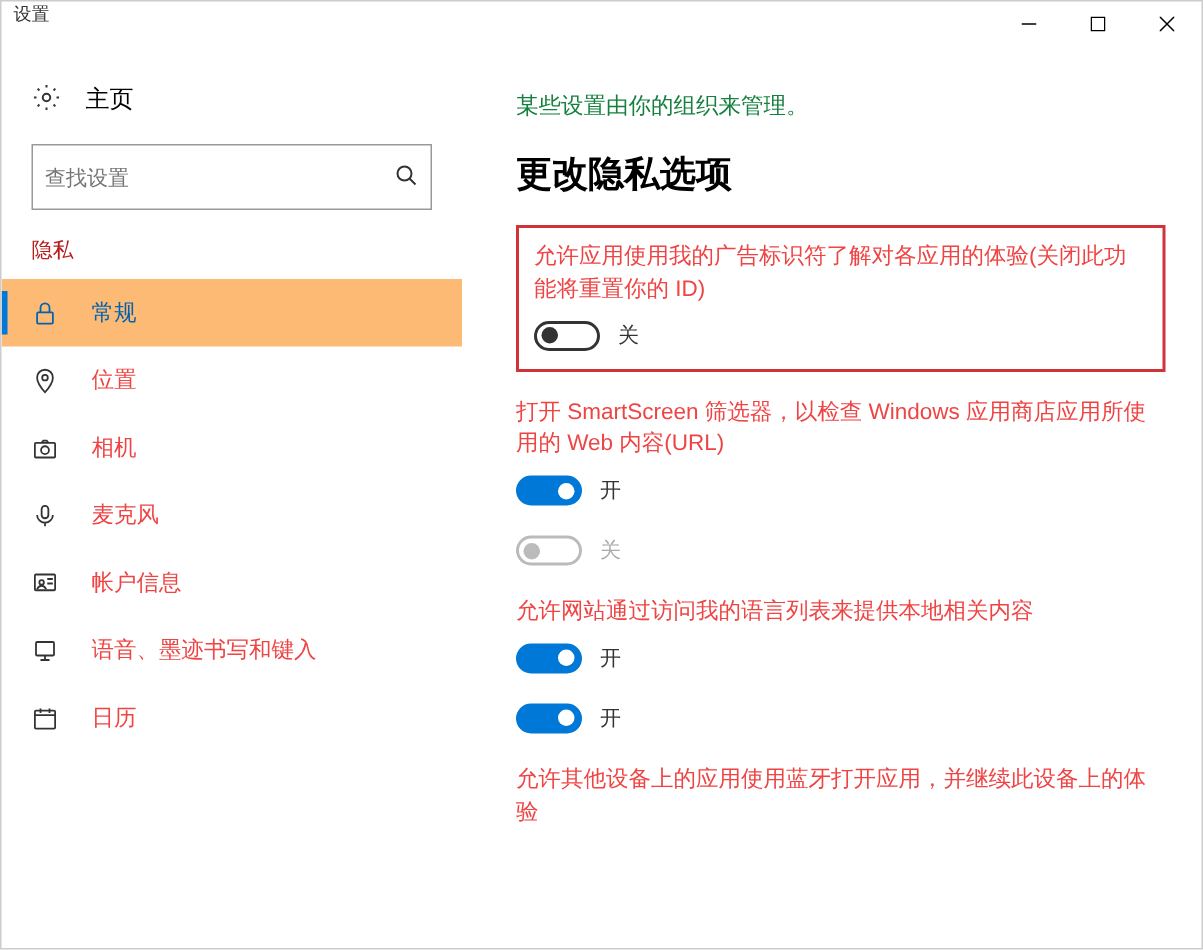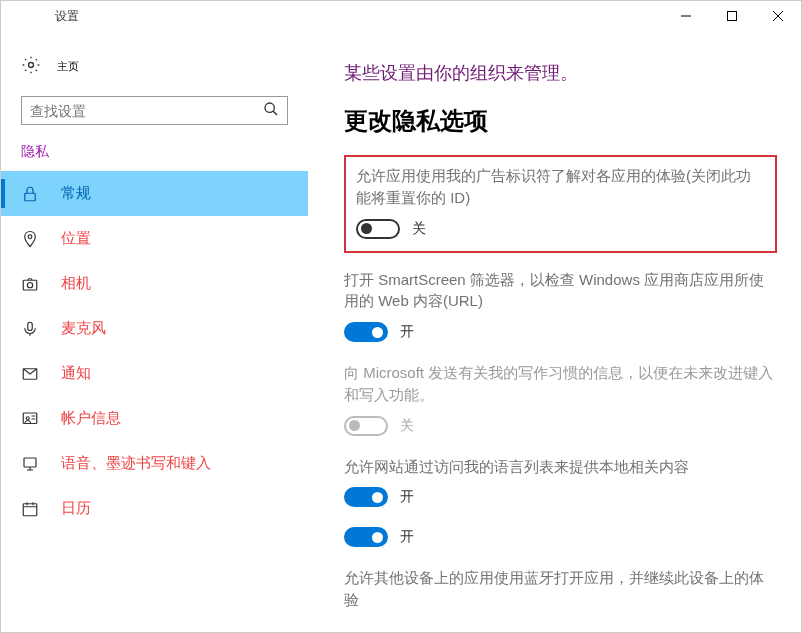--- a/index.html
+++ b/index.html
@@ -10,23 +10,21 @@
     background: #fff;
     width: 802px;
     height: 633px;
     overflow: hidden;
     position: relative;
     border: 1px solid #ccc;
   }
   .titlebar {
     height: 30px;
     display: flex;
-    align-items: center;
     padding-left: 8px;
-    margin-left: 46px;
   }
   .titlebar-title {
     font-size: 12px;
     color: #333;
   }
   .titlebar-buttons {
     margin-left: auto;
     display: flex;
   }
   .titlebar-btn {
@@ -47,95 +45,95 @@
     padding: 20px 0 0 0;
     overflow-y: auto;
   }
   .home-row {
     display: flex;
     align-items: center;
     gap: 16px;
     padding: 4px 20px 18px 20px;
   }
   .home-row .gear { color: #333; }
-  .home-row .label { font-size: 11px; }
+  .home-row .label { font-size: 16px; }
   .searchbox {
     margin: 0 20px 18px 20px;
     border: 1px solid #999;
-    height: 29px;
+    height: 44px;
     display: flex;
     align-items: center;
     padding: 0 8px;
     color: #666;
     font-size: 14px;
   }
   .searchbox input {
     border: none;
     outline: none;
     flex: 1;
     font-size: 14px;
     color: #333;
     background: transparent;
   }
   .searchbox .magnifier { color: #333; }
   .category-label {
     padding: 0 20px 10px 20px;
-    color: #a21caf;
+    color: #b91c1c;
     font-size: 14px;
   }
   .nav {
     list-style: none;
   }
   .nav-item {
     display: flex;
     align-items: center;
     gap: 22px;
     padding: 13px 20px;
     font-size: 15px;
     color: #ef4444;
     position: relative;
   }
   .nav-item.selected {
-    background: #7dd3fc;
+    background: #fdba74;
     color: #0063b1;
   }
   .nav-item.selected::before {
     content: "";
     position: absolute;
     left: 0;
     top: 8px;
     bottom: 8px;
     width: 4px;
     background: #0078d7;
   }
   .nav-item .icon { width: 18px; display:flex; align-items:center; justify-content:center; }
   .main {
     flex: 1;
     padding: 30px 24px 0 36px;
     overflow-y: hidden;
   }
   .org-notice {
-    color: #701a75;
-    font-size: 18px;
+    color: #15803d;
+    font-size: 15px;
     margin-bottom: 20px;
     font-weight: 500;
   }
   .page-heading {
     font-size: 24px;
     font-weight: 600;
     margin-bottom: 18px;
   }
   .highlight-box {
     border: 2px solid #d13438;
     padding: 8px 10px 12px 10px;
     margin-bottom: 16px;
   }
   .setting-text {
     font-size: 15px;
-    color: #737373;
+    color: #ef4444;
     line-height: 1.45;
     margin-bottom: 10px;
   }
   .setting-text.disabled { color: #999; }
   .toggle-row {
     display: flex;
     align-items: center;
     gap: 12px;
     margin-bottom: 20px;
   }
@@ -271,29 +269,20 @@
           <svg width="18" height="18" viewBox="0 0 24 24" fill="none" stroke="#333" stroke-width="1.6">
               <rect x="9" y="3" width="6" height="11" rx="3"></rect>
               <path d="M5 11a7 7 0 0014 0M12 18v3"></path>
             </svg>
         </span>
         <span>麦克风</span>
       </li>
       <li class="nav-item">
         <span class="icon">
           <svg width="18" height="18" viewBox="0 0 24 24" fill="none" stroke="#333" stroke-width="1.6">
-              <rect x="3" y="5" width="18" height="14" rx="1"></rect>
-              <path d="M3 5l9 7 9-7"></path>
-            </svg>
-        </span>
-        <span>通知</span>
-      </li>
-      <li class="nav-item">
-        <span class="icon">
-          <svg width="18" height="18" viewBox="0 0 24 24" fill="none" stroke="#333" stroke-width="1.6">
               <rect x="3" y="4" width="18" height="14" rx="1"></rect>
               <circle cx="9" cy="11" r="2"></circle>
               <path d="M5 17c1-2 3-3 4-3s3 1 4 3M14 8h5M14 12h5"></path>
             </svg>
         </span>
         <span>帐户信息</span>
       </li>
       <li class="nav-item">
         <span class="icon">
           <svg width="18" height="18" viewBox="0 0 24 24" fill="none" stroke="#333" stroke-width="1.6">
@@ -333,21 +322,20 @@
       <div class="setting-text">打开 SmartScreen 筛选器，以检查 Windows 应用商店应用所使用的 Web 内容(URL)</div>
       <div class="toggle-row">
         <div class="toggle on">
             <div class="knob"></div>
           </div>
         <span class="toggle-label">开</span>
       </div>
     </div>
 
     <div class="setting-block">
-      <div class="setting-text disabled">向 Microsoft 发送有关我的写作习惯的信息，以便在未来改进键入和写入功能。</div>
       <div class="toggle-row">
         <div class="toggle disabled">
             <div class="knob"></div>
           </div>
         <span class="toggle-label disabled">关</span>
       </div>
     </div>
 
     <div class="setting-block">
       <div class="setting-text">允许网站通过访问我的语言列表来提供本地相关内容</div>

